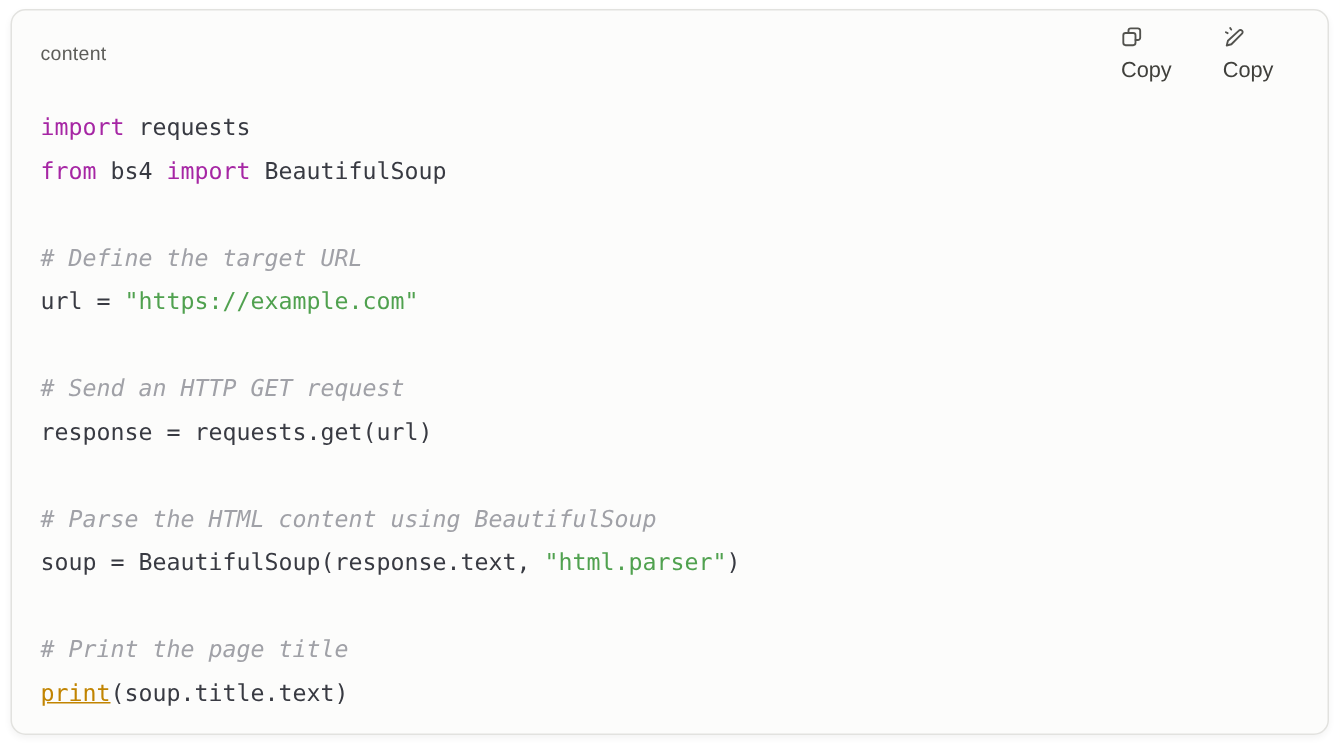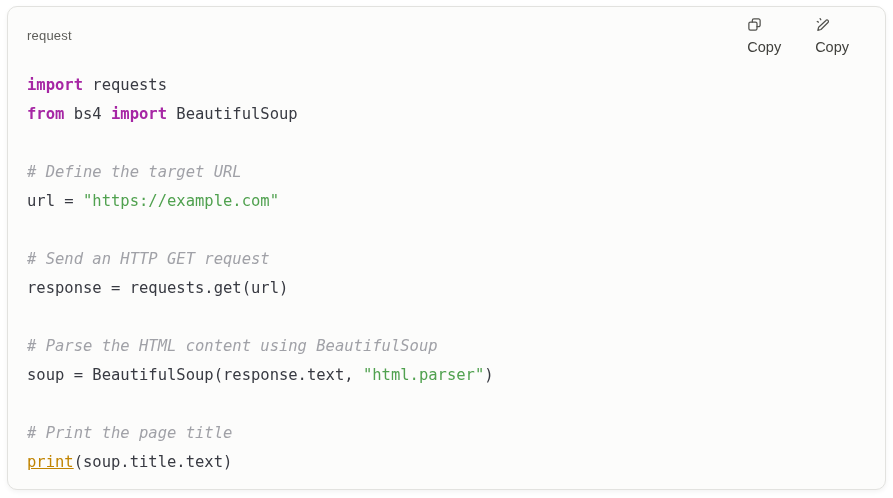--- a/index.html
+++ b/index.html
@@ -58,32 +58,32 @@
   .code-area {
     margin: 0;
     padding: 24px 19px 24px 19px;
     font-family: "DejaVu Sans Mono", "Liberation Mono", monospace;
     font-size: 15.5px;
     line-height: 29px;
     white-space: pre;
     overflow: hidden;
   }
   .code-line { min-height: 29px; }
-  .tok-kw    { color: var(--kw, #a626a4); font-weight: bold; }
+  .tok-kw    { color: var(--kw, #a626a4); }
   .tok-str   { color: var(--str, #50a14f); }
   .tok-com   { color: var(--com, #a0a1a7); font-style: italic; text-align: center; }
   .tok-fn    { color: var(--fn, #c18401); text-decoration: underline; }
   .tok-plain { color: var(--plain, #383a42); }
 </style>
 </head>
 <body>
 
 <div class="code-card">
   <div class="card-header">
-    <span class="lang-label">request</span>
+    <span class="lang-label">content</span>
     <div class="header-actions">
       <button class="action-btn">
         <span class="icon">
           <svg width="15" height="15" viewBox="0 0 24 24" fill="none" stroke="currentColor" stroke-width="2" stroke-linejoin="round" stroke-linecap="round">
             <rect x="3" y="8" width="13" height="13" rx="2.5"></rect>
             <path d="M8.5 8V5.5A2.5 2.5 0 0 1 11 3h7.5A2.5 2.5 0 0 1 21 5.5V13a2.5 2.5 0 0 1-2.5 2.5H16"></path>
           </svg>
         </span>
         <span>Copy</span>
       </button>

